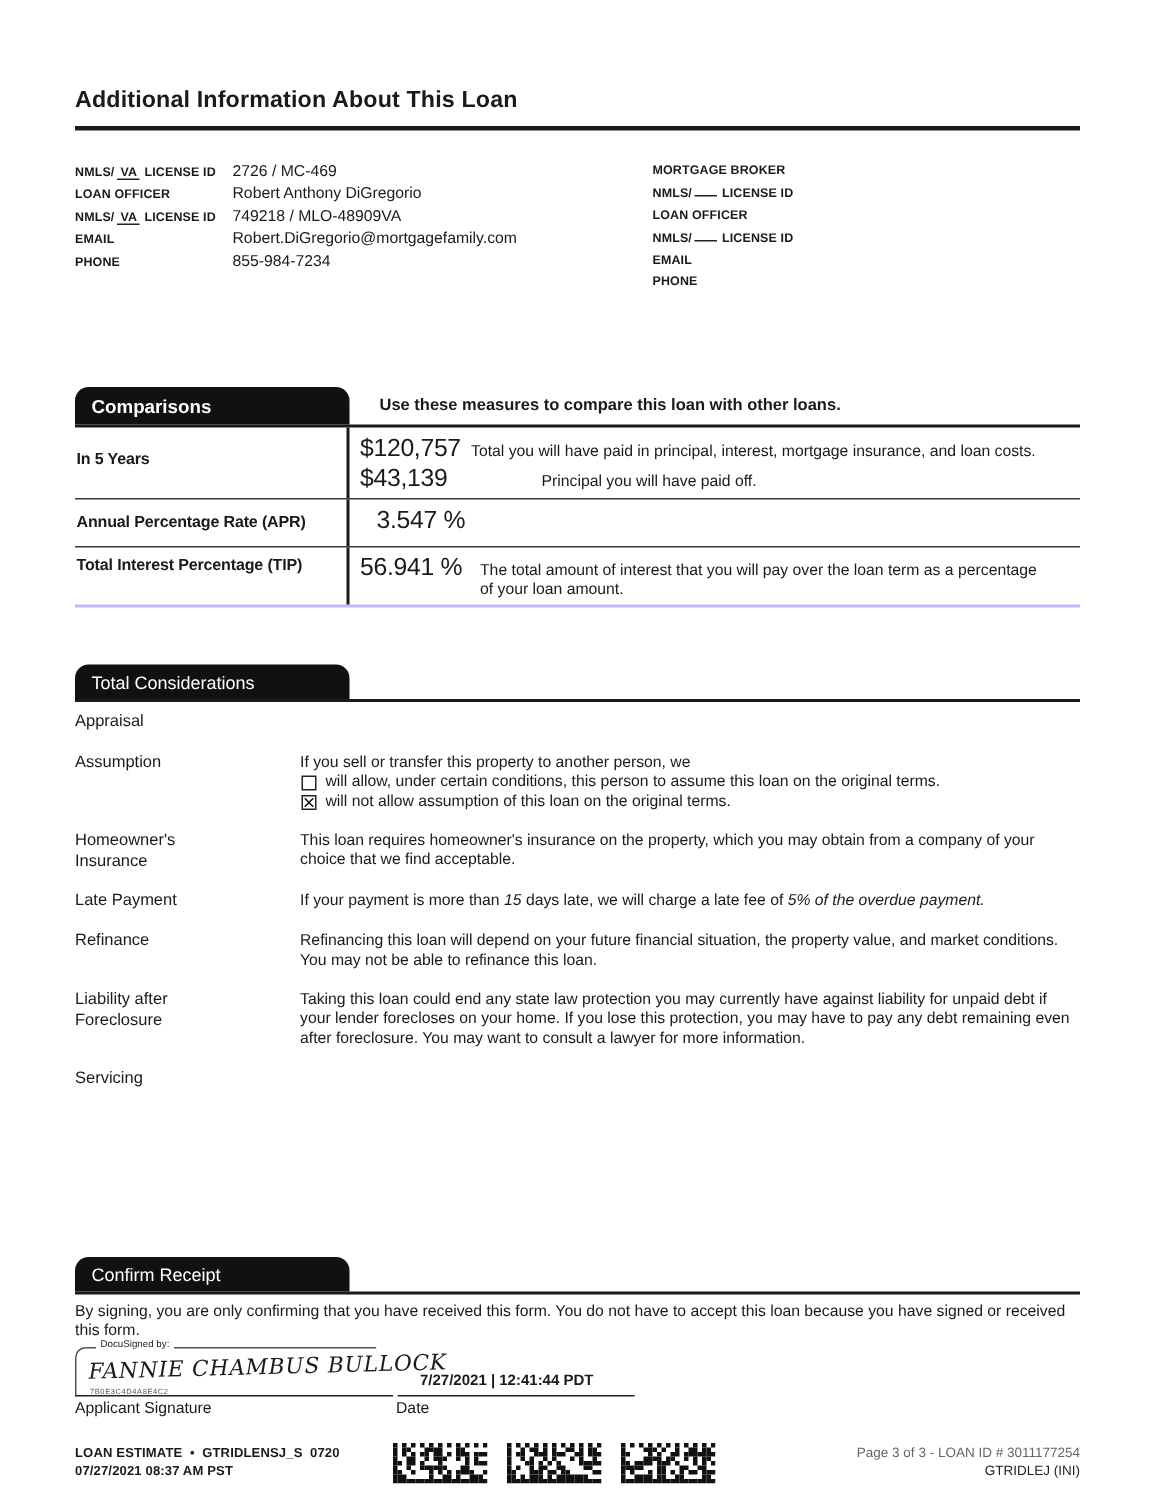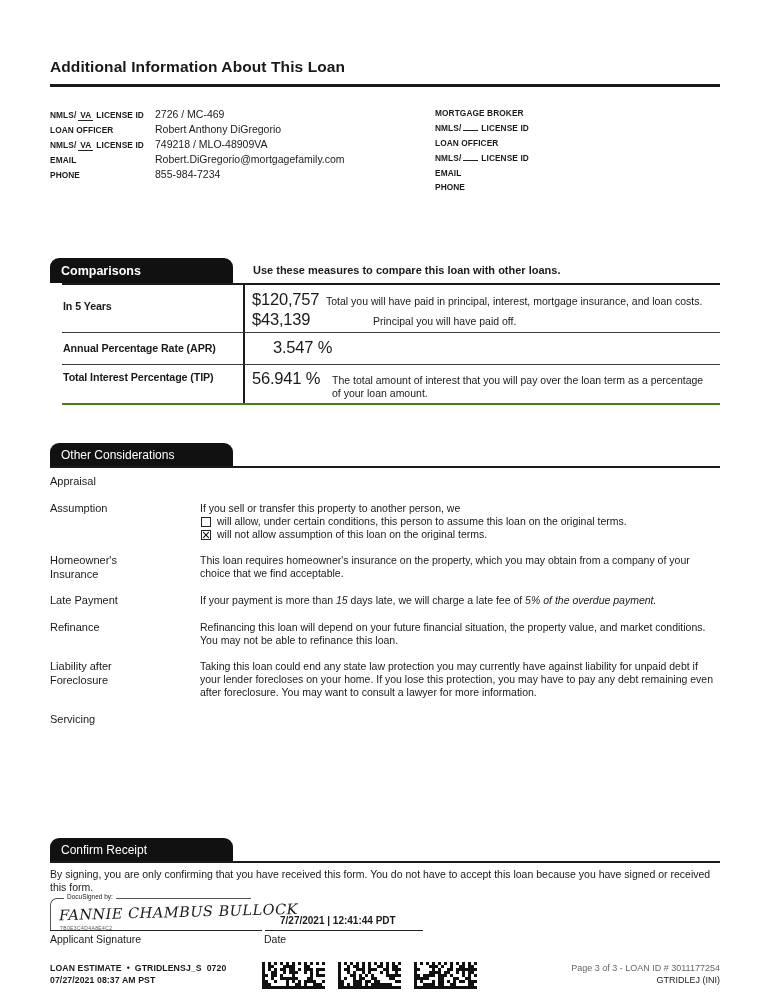--- a/index.html
+++ b/index.html
@@ -30,21 +30,21 @@
   .tab{
     background:#111;color:#fff;border-radius:9px 9px 0 0;
     box-sizing:border-box;padding-left:11px;
   }
   .cmp-tab{position:absolute;top:0;left:0;width:183px;height:25px;line-height:26px;font-size:12.5px;font-weight:bold;}
   .oc-tab,.cr-tab{width:183px;height:23px;line-height:24px;font-size:12px;font-weight:normal;}
 
   
   .comparisons{top:258px;height:145px;}
   .cmp-header{position:absolute;left:203px;top:6px;font-size:11px;font-weight:bold;}
-  .cmp-table{position:absolute;top:25px;left:12px;right:0;border-top:2px solid #1a1a1a;border-bottom:2px solid #4d7c0f;}
+  .cmp-table{position:absolute;top:25px;left:0;right:0;border-top:2px solid #1a1a1a;border-bottom:2px solid #c4b5fd;}
   .cmp-row{display:flex;border-bottom:1.4px solid #3a3a3a;}
   .cmp-row:last-child{border-bottom:none;}
   .cmp-label{
     width:183px;flex:none;border-right:2px solid #1a1a1a;box-sizing:border-box;
     font-weight:bold;font-size:10.7px;letter-spacing:-.1px;white-space:nowrap;padding-left:1px;
   }
   .cmp-vals{flex:1;padding-left:7px;}
   .row-5y{height:47px;}
   .row-5y .cmp-label{padding-top:15px;}
   .row-apr{height:31px;}
@@ -52,21 +52,21 @@
   .row-tip{height:38px;}
   .row-tip .cmp-label{padding-top:6px;}
   .vline{display:flex;align-items:baseline;}
   .big{font-size:16.5px;letter-spacing:-.2px;}
   .w74{width:74px;flex:none;}
   .desc{font-size:10.5px;}
   .nowrap{white-space:nowrap;}
   .row-5y .vline:first-child{margin-top:5px;}
   .row-5y .vline + .vline{margin-top:1px;gap:47px;}
   .row-apr .vline{margin-top:5px;}
-  .row-apr .big{margin-left:21px;margin-right:8px;}
+  .row-apr .big{margin-left:11px;margin-right:8px;}
   .row-tip .vline{margin-top:4px;align-items:baseline;}
   .row-tip .big{width:80px;flex:none;}
   .tip-desc{width:378px;font-size:10.5px;line-height:13px;}
 
   
   .other{top:443px;}
   .oc-body{border-top:2px solid #1a1a1a;padding-top:7px;}
   .oc-item{display:flex;margin-bottom:13px;}
   .oc-label{width:150px;flex:none;font-size:11px;line-height:13.5px;padding-right:55px;box-sizing:border-box;}
   .oc-text{flex:1;max-width:520px;font-size:10.5px;line-height:13.2px;}
@@ -184,21 +184,21 @@
         <div class="vline">
           <span class="big">56.941 %</span>
           <span class="tip-desc">The total amount of interest that you will pay over the loan term as a percentage of your loan amount.</span>
         </div>
       </div>
     </div>
   </div>
 </div>
 
 <div class="sec other">
-  <div class="tab oc-tab">Other Considerations</div>
+  <div class="tab oc-tab">Total Considerations</div>
   <div class="oc-body">
     <div class="oc-item">
       <div class="oc-label">Appraisal</div>
     </div>
     <div class="oc-item">
       <div class="oc-label">Assumption</div>
       <div class="oc-text">
         <div>If you sell or transfer this property to another person, we</div>
         <div class="opt">
           <span class="cb"></span>

